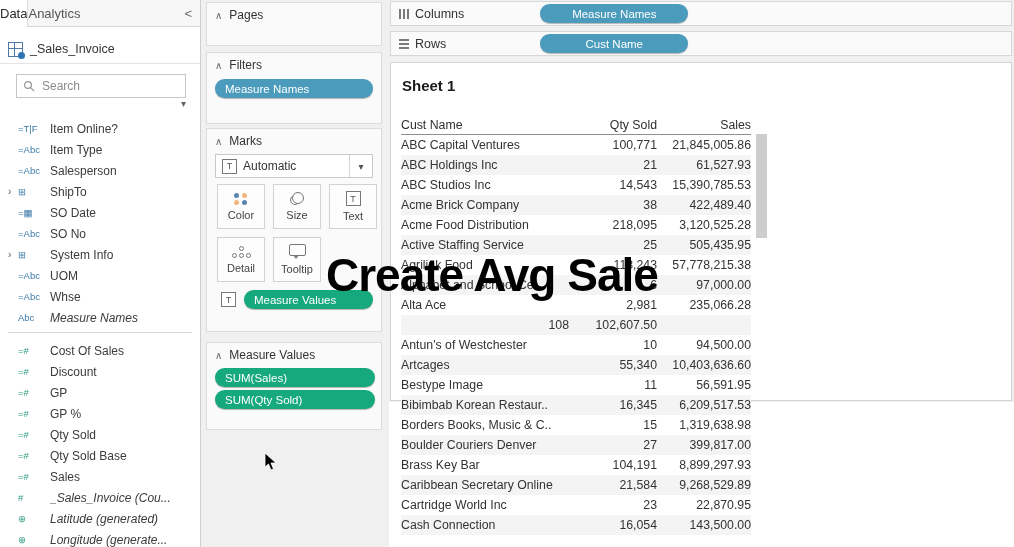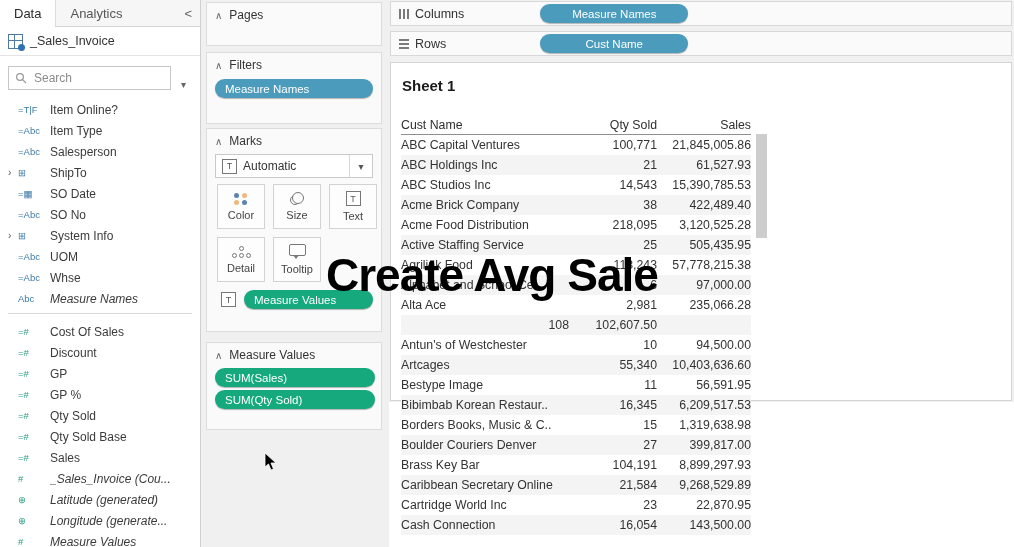--- a/index.html
+++ b/index.html
@@ -3,31 +3,31 @@
 <meta charset="utf-8">
 <style>
   html,body{margin:0;padding:0;}
   .screen{position:relative;width:1014px;height:547px;background:#ffffff;
     font-family:"Liberation Sans",sans-serif;overflow:hidden;color:#333;}
 
   
   .sidebar{position:absolute;left:0;top:0;width:200px;height:547px;background:#fff;
     border-right:1px solid #cfcfcf;}
   .tabbar{display:flex;height:27px;font-size:13px;}
-  .tab{display:flex;align-items:center;padding:0 14px;cursor:default;}
+  .tab{display:flex;align-items:center;padding:0 0;cursor:default;}
   .tab.active{background:#fff;border-bottom:1px solid #fff;color:#2b2b2b;}
   .tab.inactive{background:#f6f6f6;border-left:1px solid #dcdcdc;border-bottom:1px solid #d4d4d4;color:#555;}
   .tab-collapse{flex:1;display:flex;align-items:center;justify-content:flex-end;padding-right:8px;
     border-bottom:1px solid #d4d4d4;background:#f6f6f6;color:#666;font-size:13px;}
-  .datasource{display:flex;align-items:center;height:28px;padding:0 8px;border-bottom:1px solid #e4e4e4;font-size:12.5px;color:#333;}
+  .datasource{display:flex;align-items:center;height:28px;padding:0 8px;border-bottom:1px solid #e4e4e4;font-size:12.5px;color:#333;margin-top:8px;}
   .ds-icon{position:relative;width:13px;height:13px;border:1px solid #4e79a7;margin-right:7px;flex:0 0 auto;}
   .ds-icon::before{content:"";position:absolute;left:0;right:0;top:5px;height:1px;background:#4e79a7;}
   .ds-icon::after{content:"";position:absolute;top:0;bottom:0;left:5px;width:1px;background:#4e79a7;}
   .ds-check{position:absolute;right:-3px;bottom:-3px;width:7px;height:7px;border-radius:50%;background:#2e74b5;}
-  .searchrow{display:flex;align-items:flex-end;margin:10px 14px 6px 8px;}
+  .searchrow{display:flex;align-items:flex-end;margin:10px 14px 6px 8px;flex-direction:column;}
   .searchbox{display:flex;align-items:center;width:156px;height:22px;border:1px solid #c6c6c6;background:#fff;padding:0 6px;}
   .searchbox input{border:none;outline:none;width:100%;font-size:12px;color:#333;font-family:"Liberation Sans",sans-serif;background:transparent;}
   .searchbox input::placeholder{color:#8b8b8b;}
   .search-caret{margin-left:10px;color:#666;font-size:10px;}
   .fields{padding-top:3px;}
   .field-row{display:flex;align-items:center;height:21px;padding-left:8px;font-size:12px;}
   .expander{width:10px;font-size:10px;color:#555;flex:0 0 auto;}
   .ficon{width:32px;flex:0 0 auto;font-size:9.5px;letter-spacing:0;white-space:nowrap;}
   .ficon.dim{color:#3d7ba8;}
   .ficon.meas{color:#2d9b83;}

